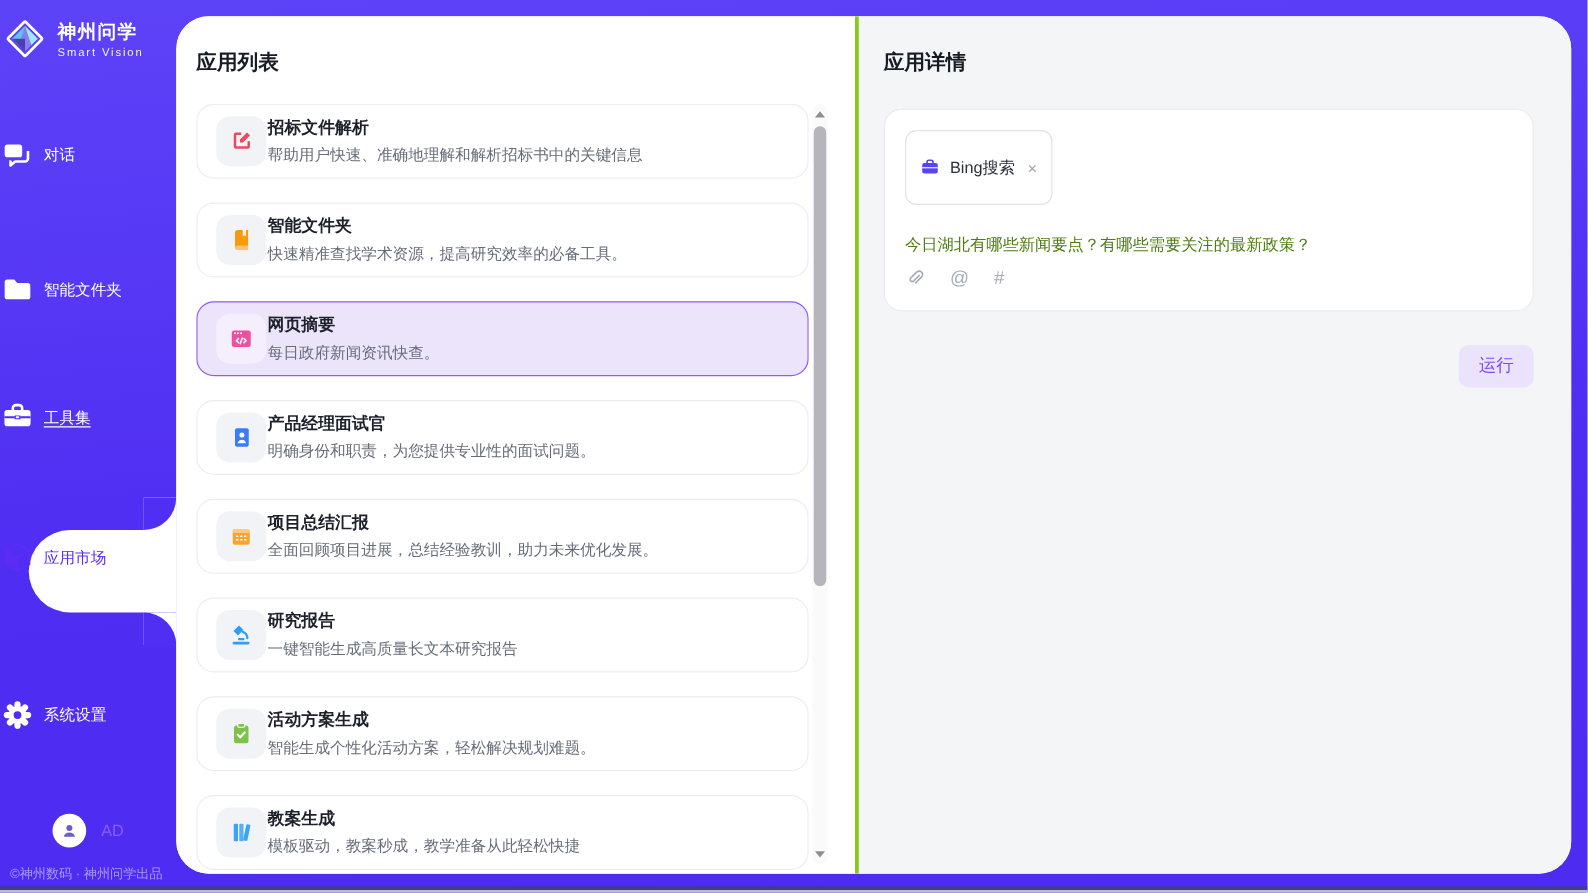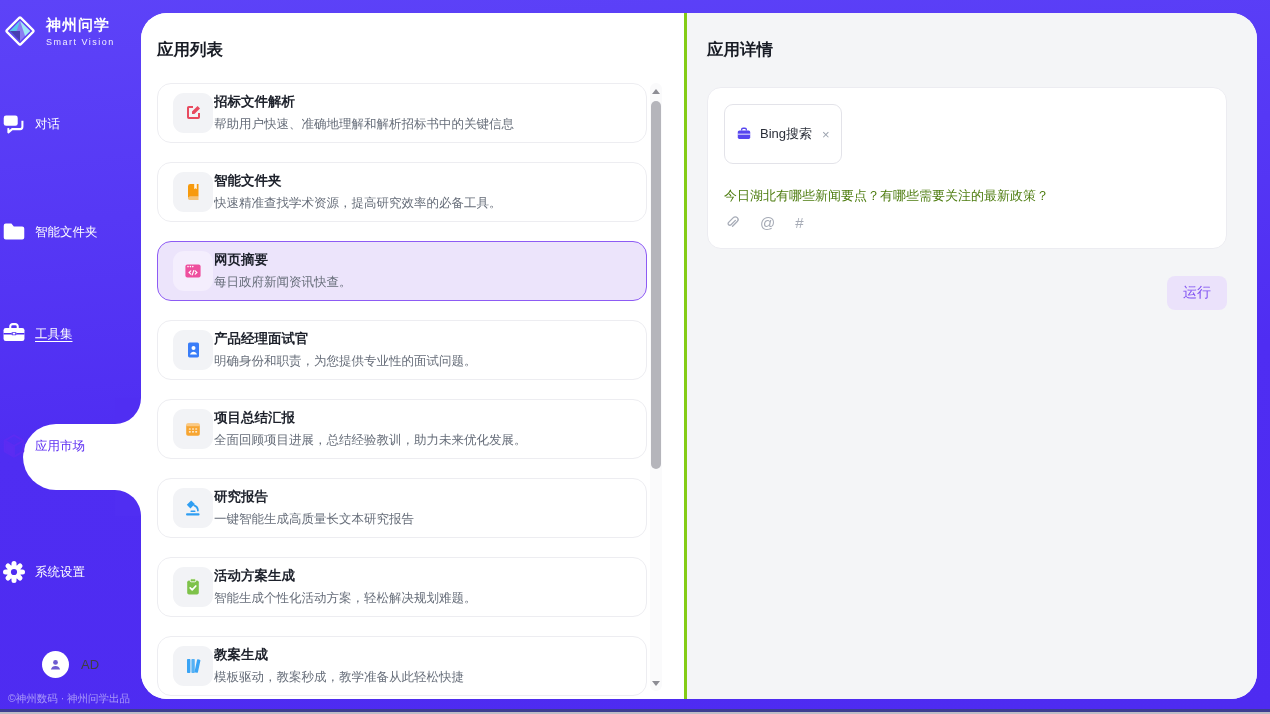--- a/index.html
+++ b/index.html
@@ -23,21 +23,21 @@
   .nav-item.active{color:#5b2cf2;z-index:4}
   .blob{position:absolute;right:0;top:424px;width:118px;height:66px;background:#fff;border-radius:33px 0 0 33px;z-index:3}
   .blob .curve{position:absolute;right:0;width:26px;height:26px;background:#fff}
   .blob .curve-top{top:-26px}
   .blob .curve-bottom{bottom:-26px}
   .blob .curve-top::after,.blob .curve-bottom::after{content:"";position:absolute;inset:0;background:#502ef2}
   .blob .curve-top::after{border-bottom-right-radius:100%}
   .blob .curve-bottom::after{border-top-right-radius:100%}
   .user-row{position:absolute;bottom:36px;left:0;width:141px;display:flex;align-items:center;justify-content:center;gap:12px}
   .avatar{width:27px;height:27px;border-radius:50%;background:#fff;display:flex;align-items:center;justify-content:center}
-  .user-initials{font-size:13px;color:#404040}
+  .user-initials{font-size:13px;color:#8b5cf6}
   .side-footer{position:absolute;bottom:8px;left:8px;font-size:10.5px;color:rgba(255,255,255,.5);white-space:nowrap}
 
   
   .sheet{position:absolute;left:141px;top:13px;right:13px;bottom:15px;border-radius:26px;overflow:hidden;display:flex;background:#fff;z-index:2}
   .panel-title{font-size:16.5px;font-weight:bold;color:#171b24}
 
   
   .list-panel{width:543px;background:#fff;position:relative;padding:26px 0 4px 16px;flex:none}
   .cards{position:absolute;top:70px;left:16px;right:37px;bottom:0;overflow:hidden}
   .app-card{height:60px;margin-bottom:19px;background:#fff;border:1px solid #ededf1;border-radius:14px;display:flex;align-items:center;gap:1px;padding:0 14px 0 15px;cursor:pointer}

